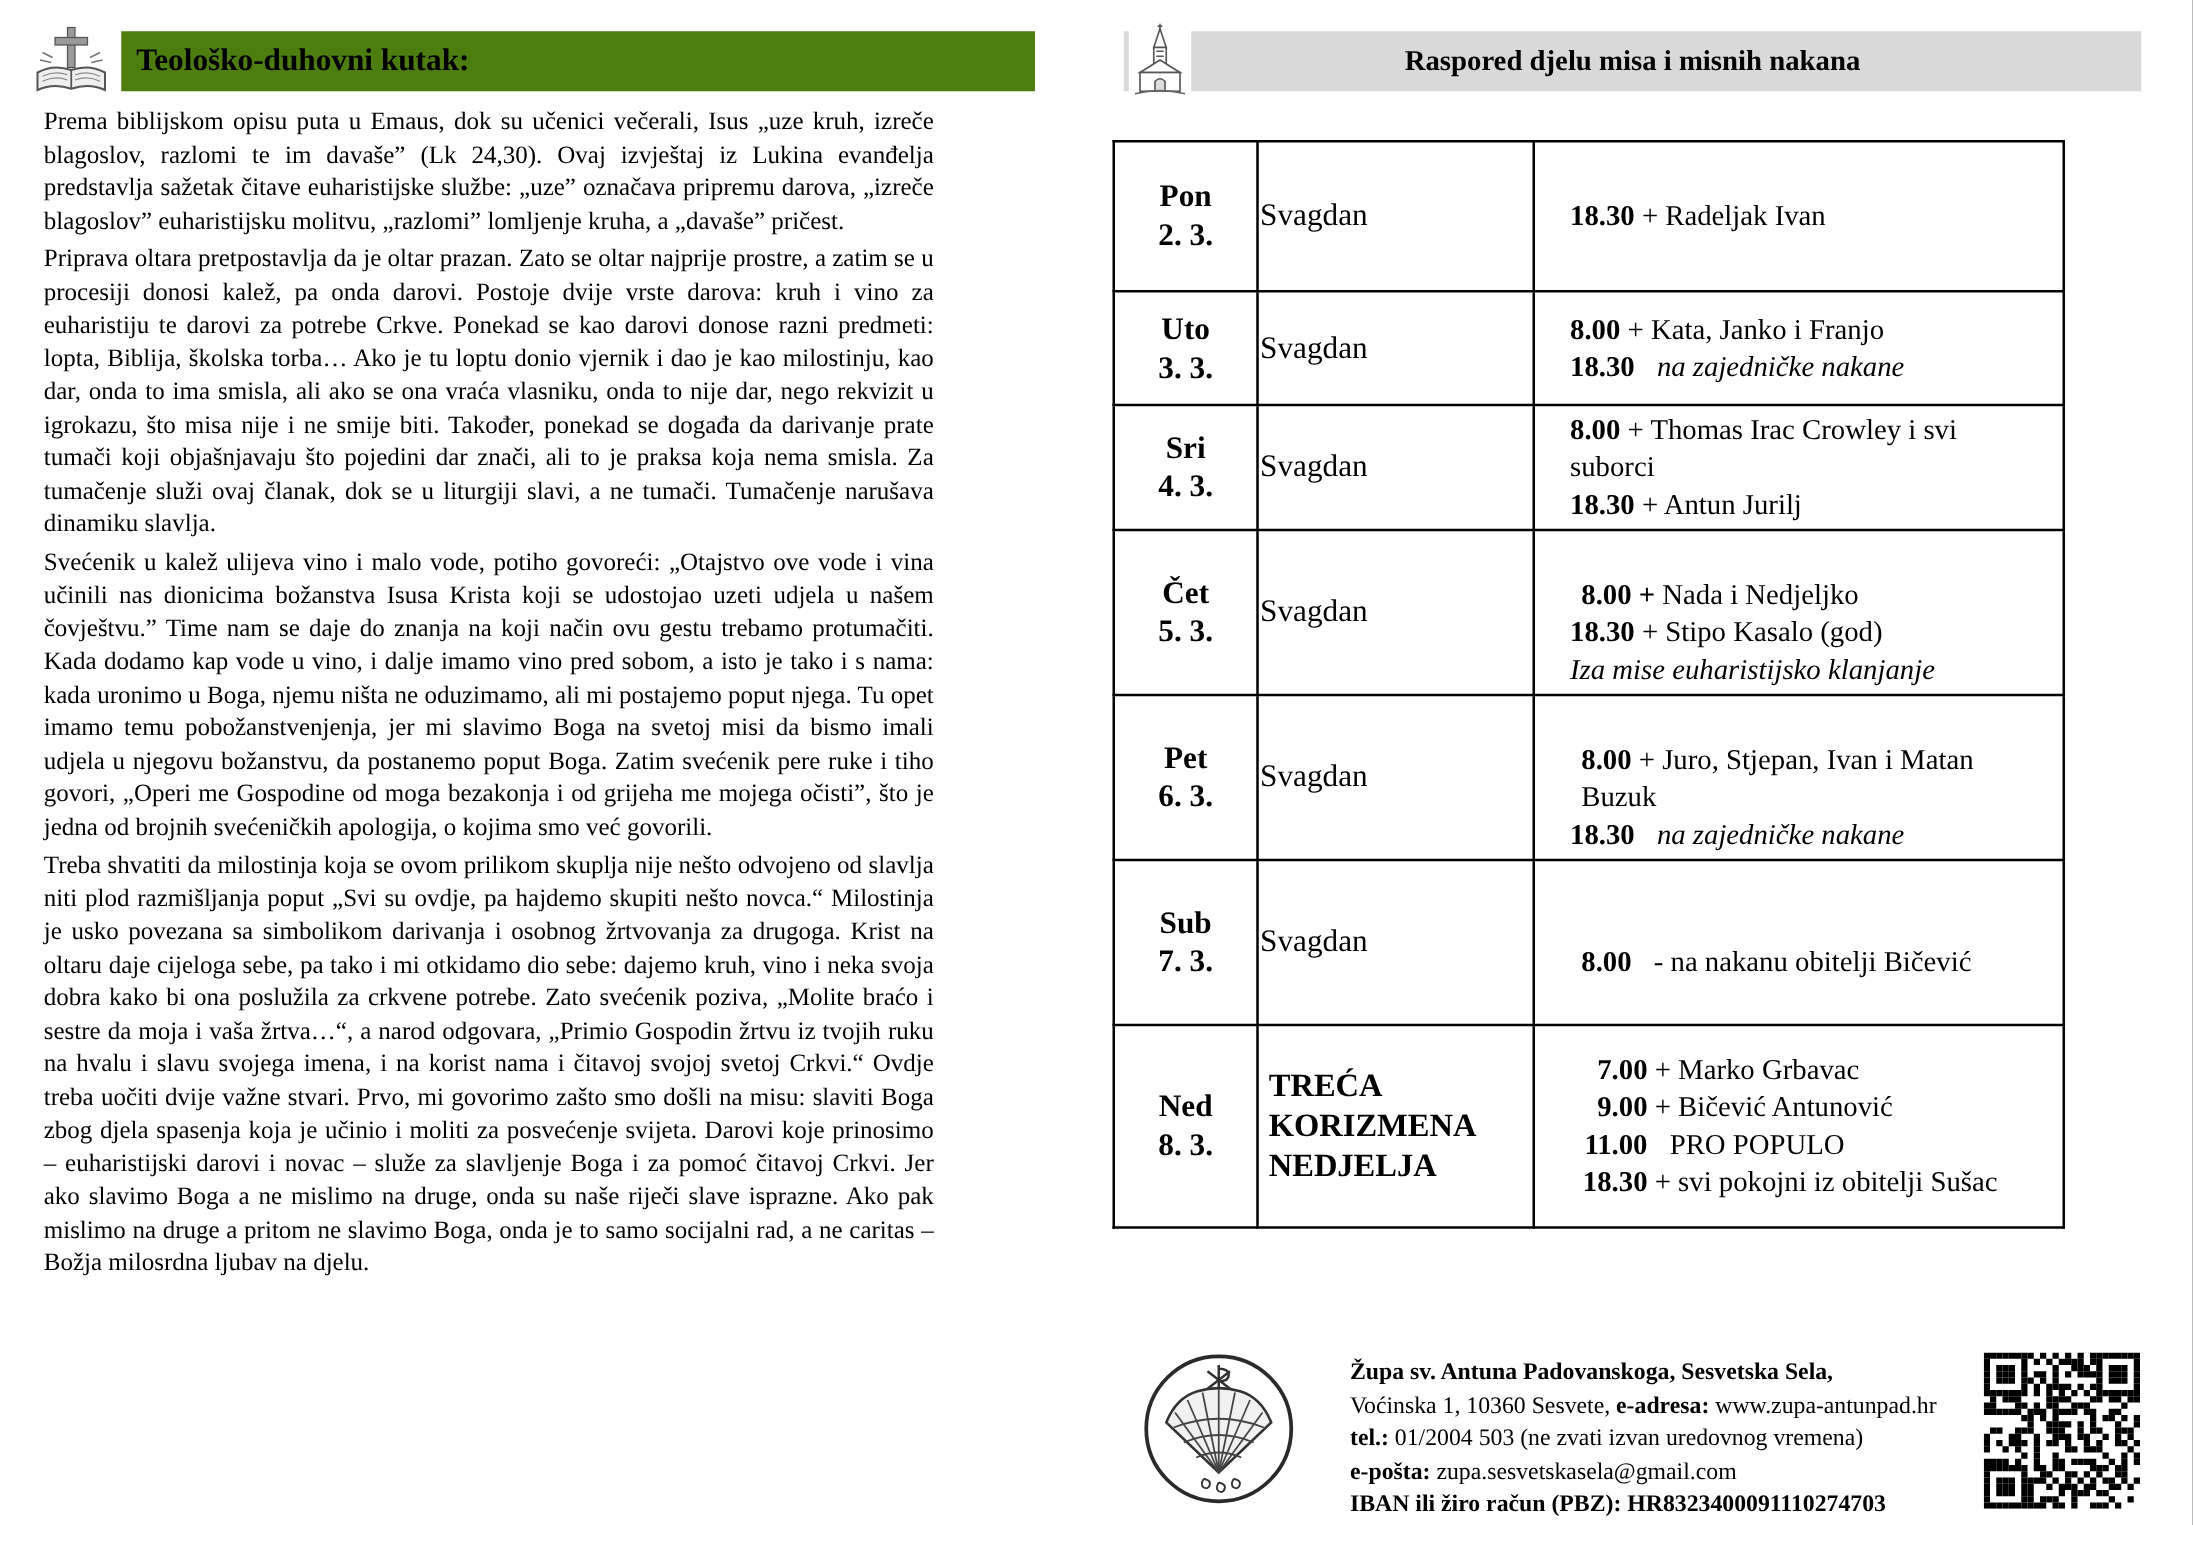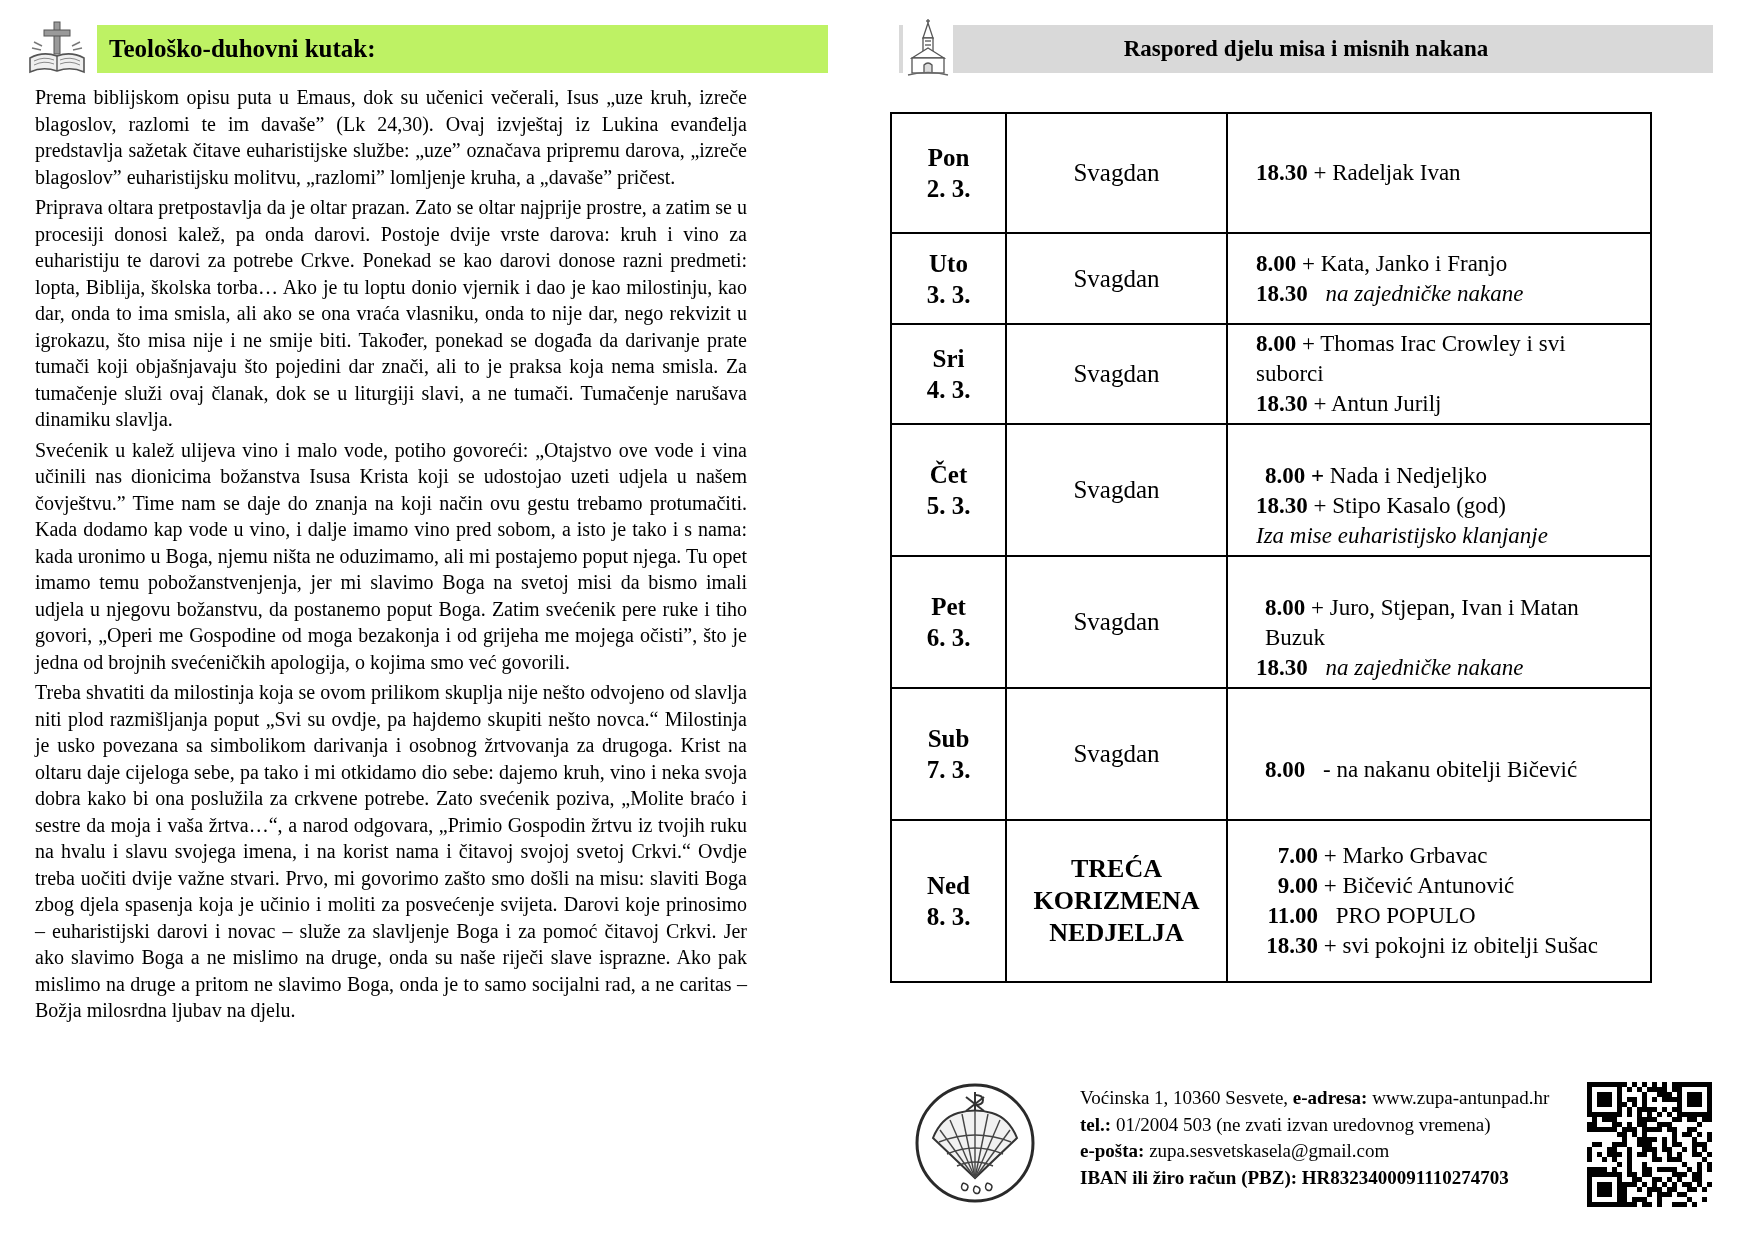--- a/index.html
+++ b/index.html
@@ -1,21 +1,21 @@
 <!DOCTYPE html>
 <html><head>
 <meta charset="utf-8">
 <style>
   html,body{margin:0;padding:0;background:#888;}
   .page{position:relative;width:1754px;height:1240px;background:#ffffff;overflow:hidden;
         font-family:"Liberation Serif","DejaVu Serif",serif;color:#000;}
 
   
   .lh-icon{position:absolute;left:26px;top:20px;width:62px;height:58px;}
-  .lh-bar{position:absolute;left:97px;top:25px;width:731px;height:48px;background:#bef264;}
+  .lh-bar{position:absolute;left:97px;top:25px;width:731px;height:48px;background:#4d7c0f;}
   .lh-label{position:absolute;left:12px;top:0;height:48px;line-height:48px;
             font-weight:bold;font-size:25px;white-space:nowrap;}
   .lh-title{position:absolute;left:338px;top:0;height:48px;line-height:48px;
             font-weight:bold;font-style:italic;font-size:23px;white-space:nowrap;}
 
   
   #article{position:absolute;left:35px;top:84px;width:712px;
            font-size:20px;line-height:26.5px;text-align:justify;}
   #article p{margin:0 0 4px 0;}
 
@@ -30,21 +30,21 @@
             width:760px;height:829px;}
   #schedule td{border:2px solid #000;vertical-align:middle;overflow:hidden;}
   #schedule tr:nth-child(1){height:120px}
   #schedule tr:nth-child(2){height:91px}
   #schedule tr:nth-child(3){height:94px}
   #schedule tr:nth-child(4){height:123px}
   #schedule tr:nth-child(5){height:97px}
   #schedule tr:nth-child(6){height:132px}
   #schedule tr:nth-child(7){height:162px}
   .t-day{text-align:center;font-weight:bold;font-size:25px;line-height:31px;}
-  .t-mid{text-align:center;font-size:25px;}
+  .t-mid{text-align:left;font-size:25px;}
   .t-mid-bold{font-weight:bold;font-size:26px;line-height:32px;padding:0 8px;}
   .t-mass{font-size:23px;line-height:30px;padding:4px 28px;}
   .mass-line{white-space:nowrap;}
   .mass-line.it span{font-style:italic;}
   .mass-line.ind{padding-left:9px;margin-top:32px;}
   .mass-time{font-weight:bold;}
   .timecol .mass-time{display:inline-block;width:62px;text-align:right;}
   .gap{margin-left:12px;}
 
   
@@ -209,20 +209,21 @@
       <path d="M26,62 Q62,48 98,62 M34,74 Q62,62 90,74 M44,86 Q62,78 80,86"></path>
     </g>
     <g fill="#fff" stroke="#333" stroke-width="1.5">
       <path d="M50,103 q-3,5 0,7 q4,2 5,-3 q0,-3 -5,-4"></path>
       <path d="M62,106 q-3,5 0,7 q4,2 5,-3 q0,-3 -5,-4"></path>
       <path d="M74,103 q-3,5 0,7 q4,2 5,-3 q0,-3 -5,-4"></path>
     </g>
   </svg>
 
   <div id="contact">
+      <div class="f-line"><b>Župa sv. Antuna Padovanskoga, Sesvetska Sela,</b></div>
       <div class="f-line"><span>Voćinska 1, 10360 Sesvete, </span><b>e-adresa:</b><span> www.zupa-antunpad.hr</span></div>
       <div class="f-line"><b>tel.:</b><span> 01/2004 503 (ne zvati izvan uredovnog vremena)</span></div>
       <div class="f-line"><b>e-pošta:</b><span> zupa.sesvetskasela@gmail.com</span></div>
       <div class="f-line"><b>IBAN ili žiro račun (PBZ): HR8323400091110274703</b></div>
     </div>
 
   <div id="qr"><svg width="125" height="125">
         <rect x="0" y="0" width="5" height="5" fill="#000"></rect>
         <rect x="5" y="0" width="5" height="5" fill="#000"></rect>
         <rect x="10" y="0" width="5" height="5" fill="#000"></rect>

